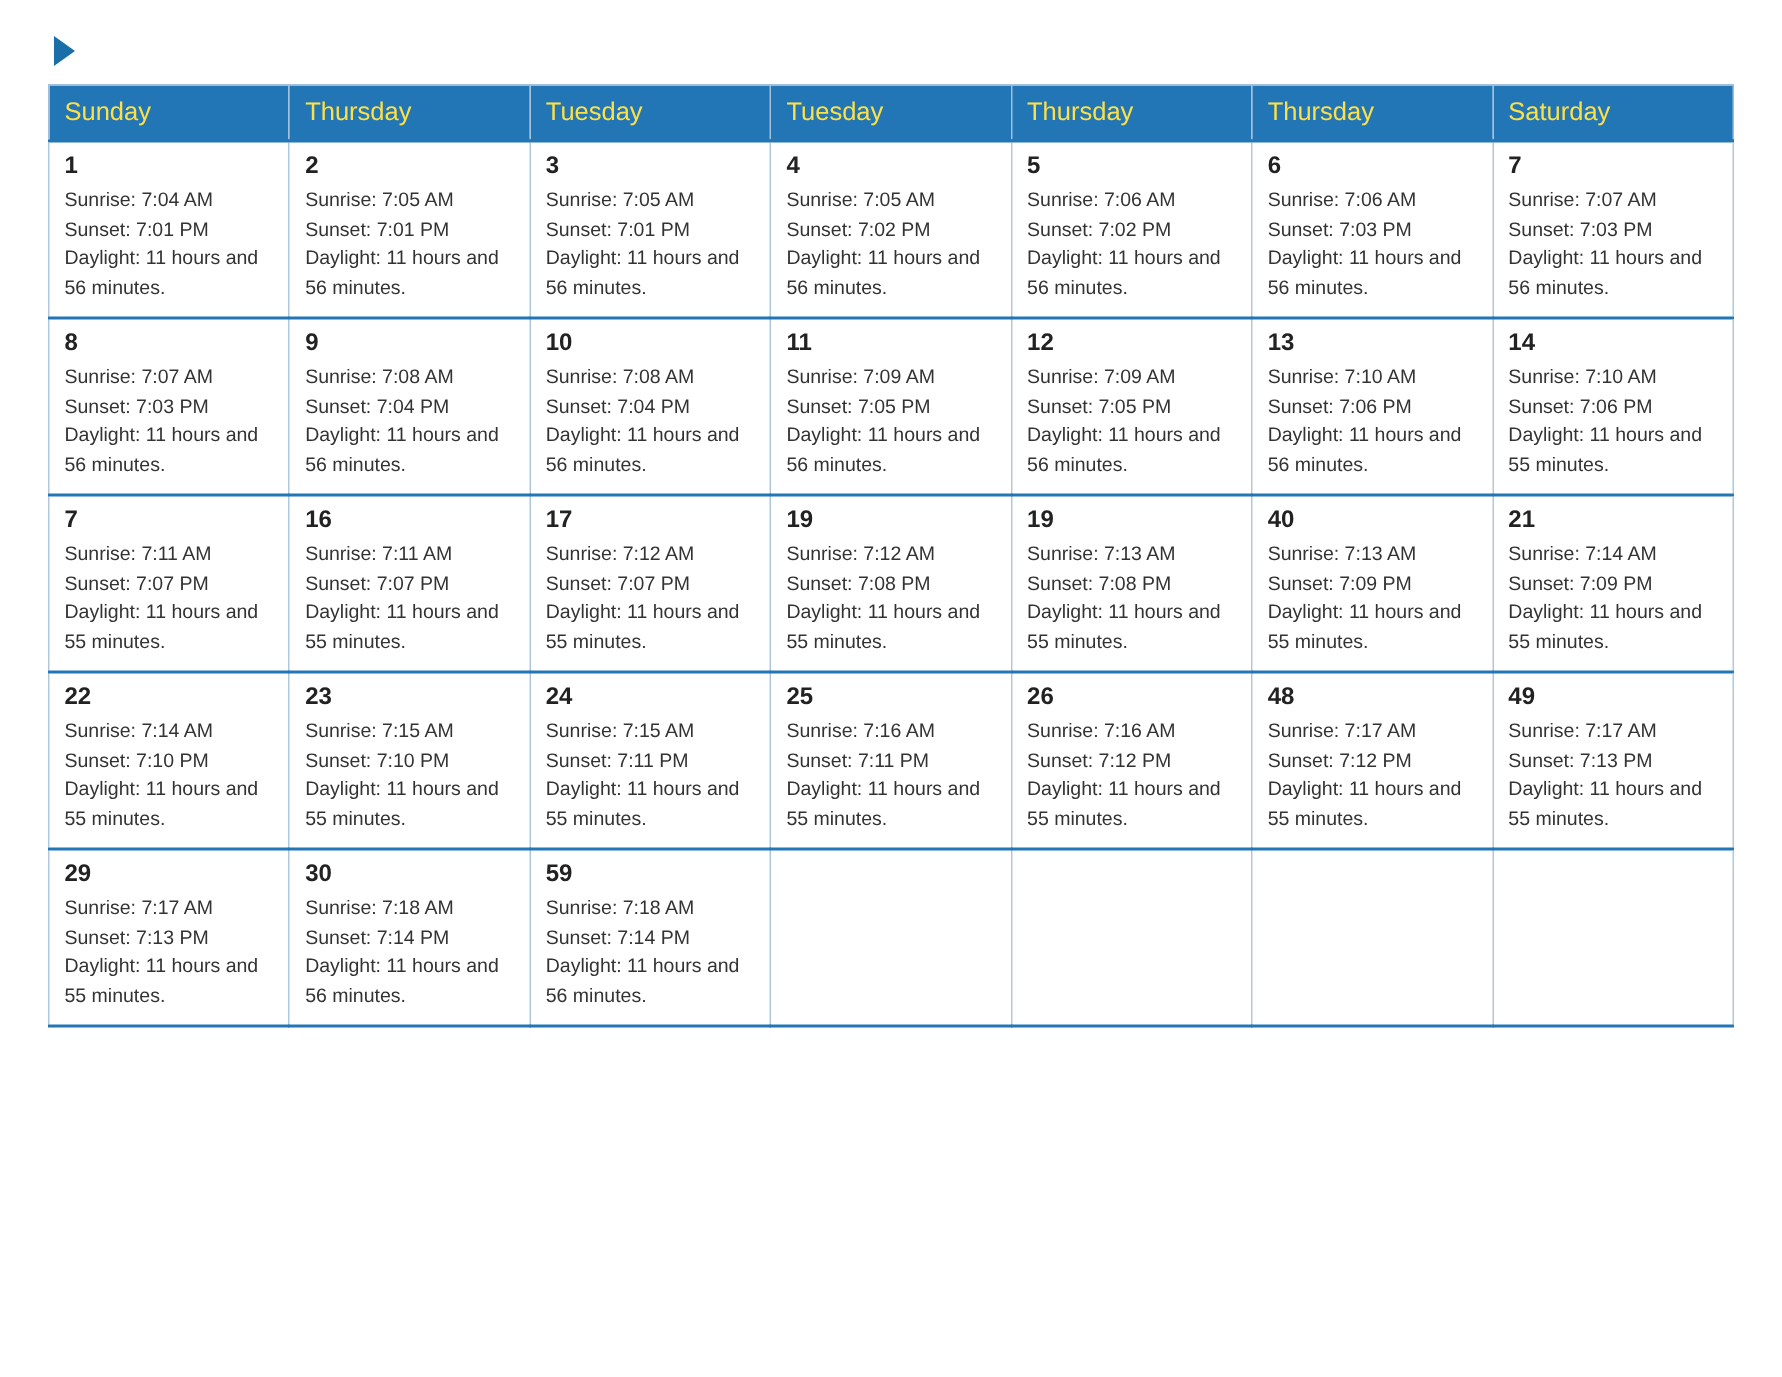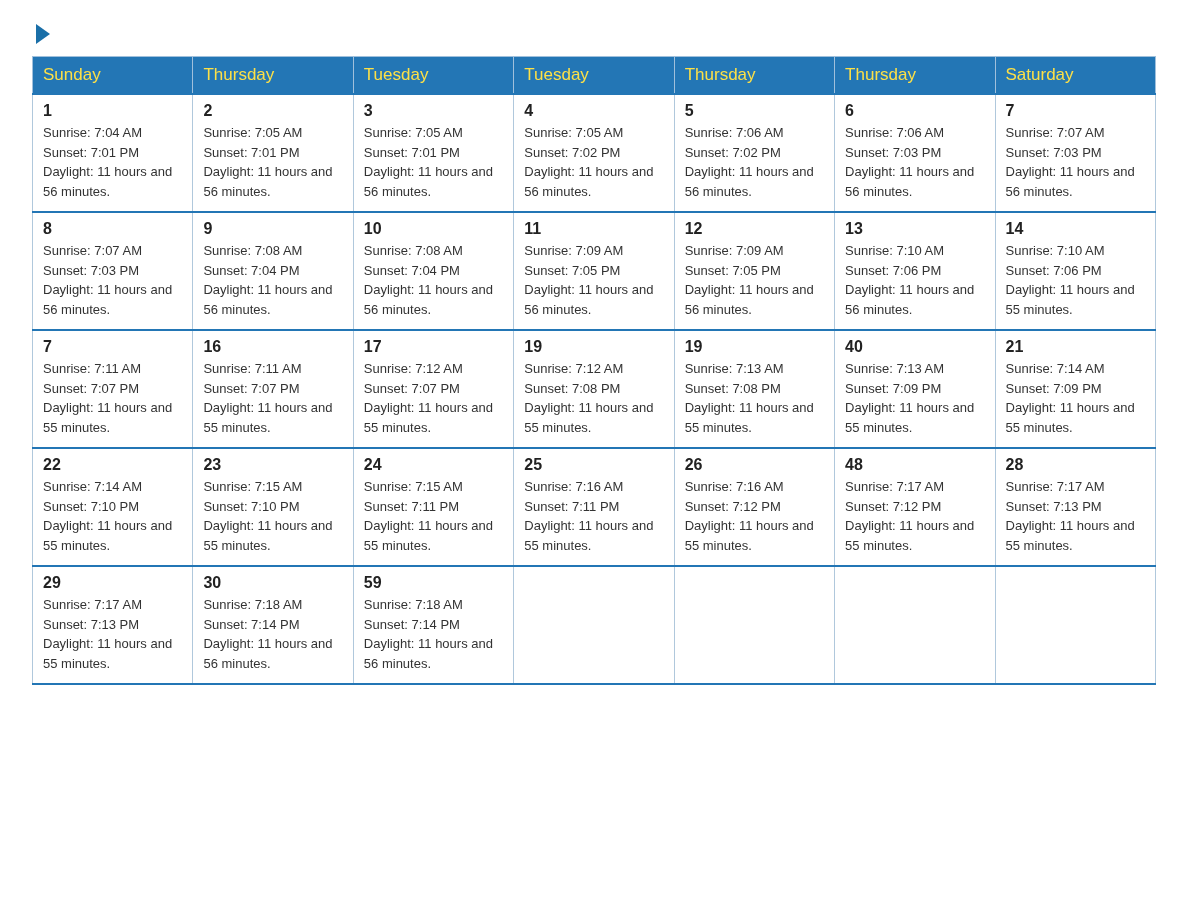--- a/index.html
+++ b/index.html
@@ -348,21 +348,21 @@
         </td>
         <td>
           <span class="day-num">48</span>
           <div class="day-info">
             <span>Sunrise: 7:17 AM</span><br>
             <span>Sunset: 7:12 PM</span><br>
             <span>Daylight: 11 hours and 55 minutes.</span>
           </div>
         </td>
         <td>
-          <span class="day-num">28</span>
+          <span class="day-num">49</span>
           <div class="day-info">
             <span>Sunrise: 7:17 AM</span><br>
             <span>Sunset: 7:13 PM</span><br>
             <span>Daylight: 11 hours and 55 minutes.</span>
           </div>
         </td>
       </tr>
       <tr>
         <td>
           <span class="day-num">29</span>

